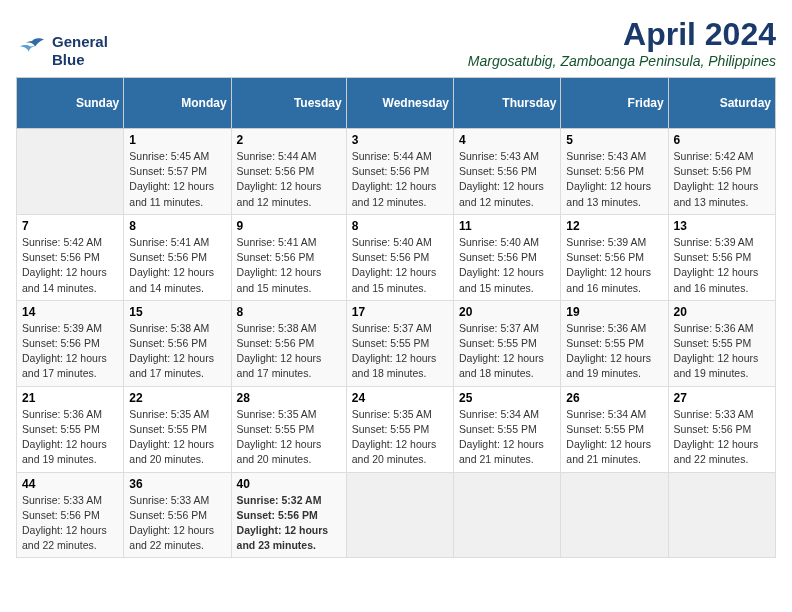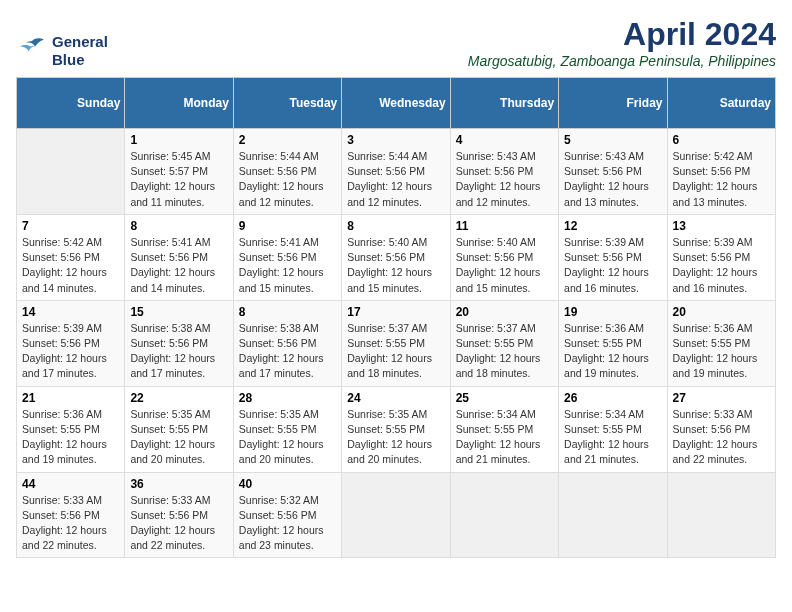--- a/index.html
+++ b/index.html
@@ -332,21 +332,21 @@
         </td>
         <td>
           <span class="day-num">36</span>
           <div class="day-info" style="white-space: pre-line;">Sunrise: 5:33 AM
 Sunset: 5:56 PM
 Daylight: 12 hours
 and 22 minutes.</div>
         </td>
         <td>
           <span class="day-num">40</span>
-          <div class="day-info" style="white-space: pre-line;">Sunrise: 5:32 AM
+          <div class="day-info" style="white-space: pre-line; font-weight: bold;">Sunrise: 5:32 AM
 Sunset: 5:56 PM
 Daylight: 12 hours
 and 23 minutes.</div>
         </td>
         <td class="empty-cell"></td>
         <td class="empty-cell"></td>
         <td class="empty-cell"></td>
         <td class="empty-cell"></td>
       </tr>
     </tbody>

